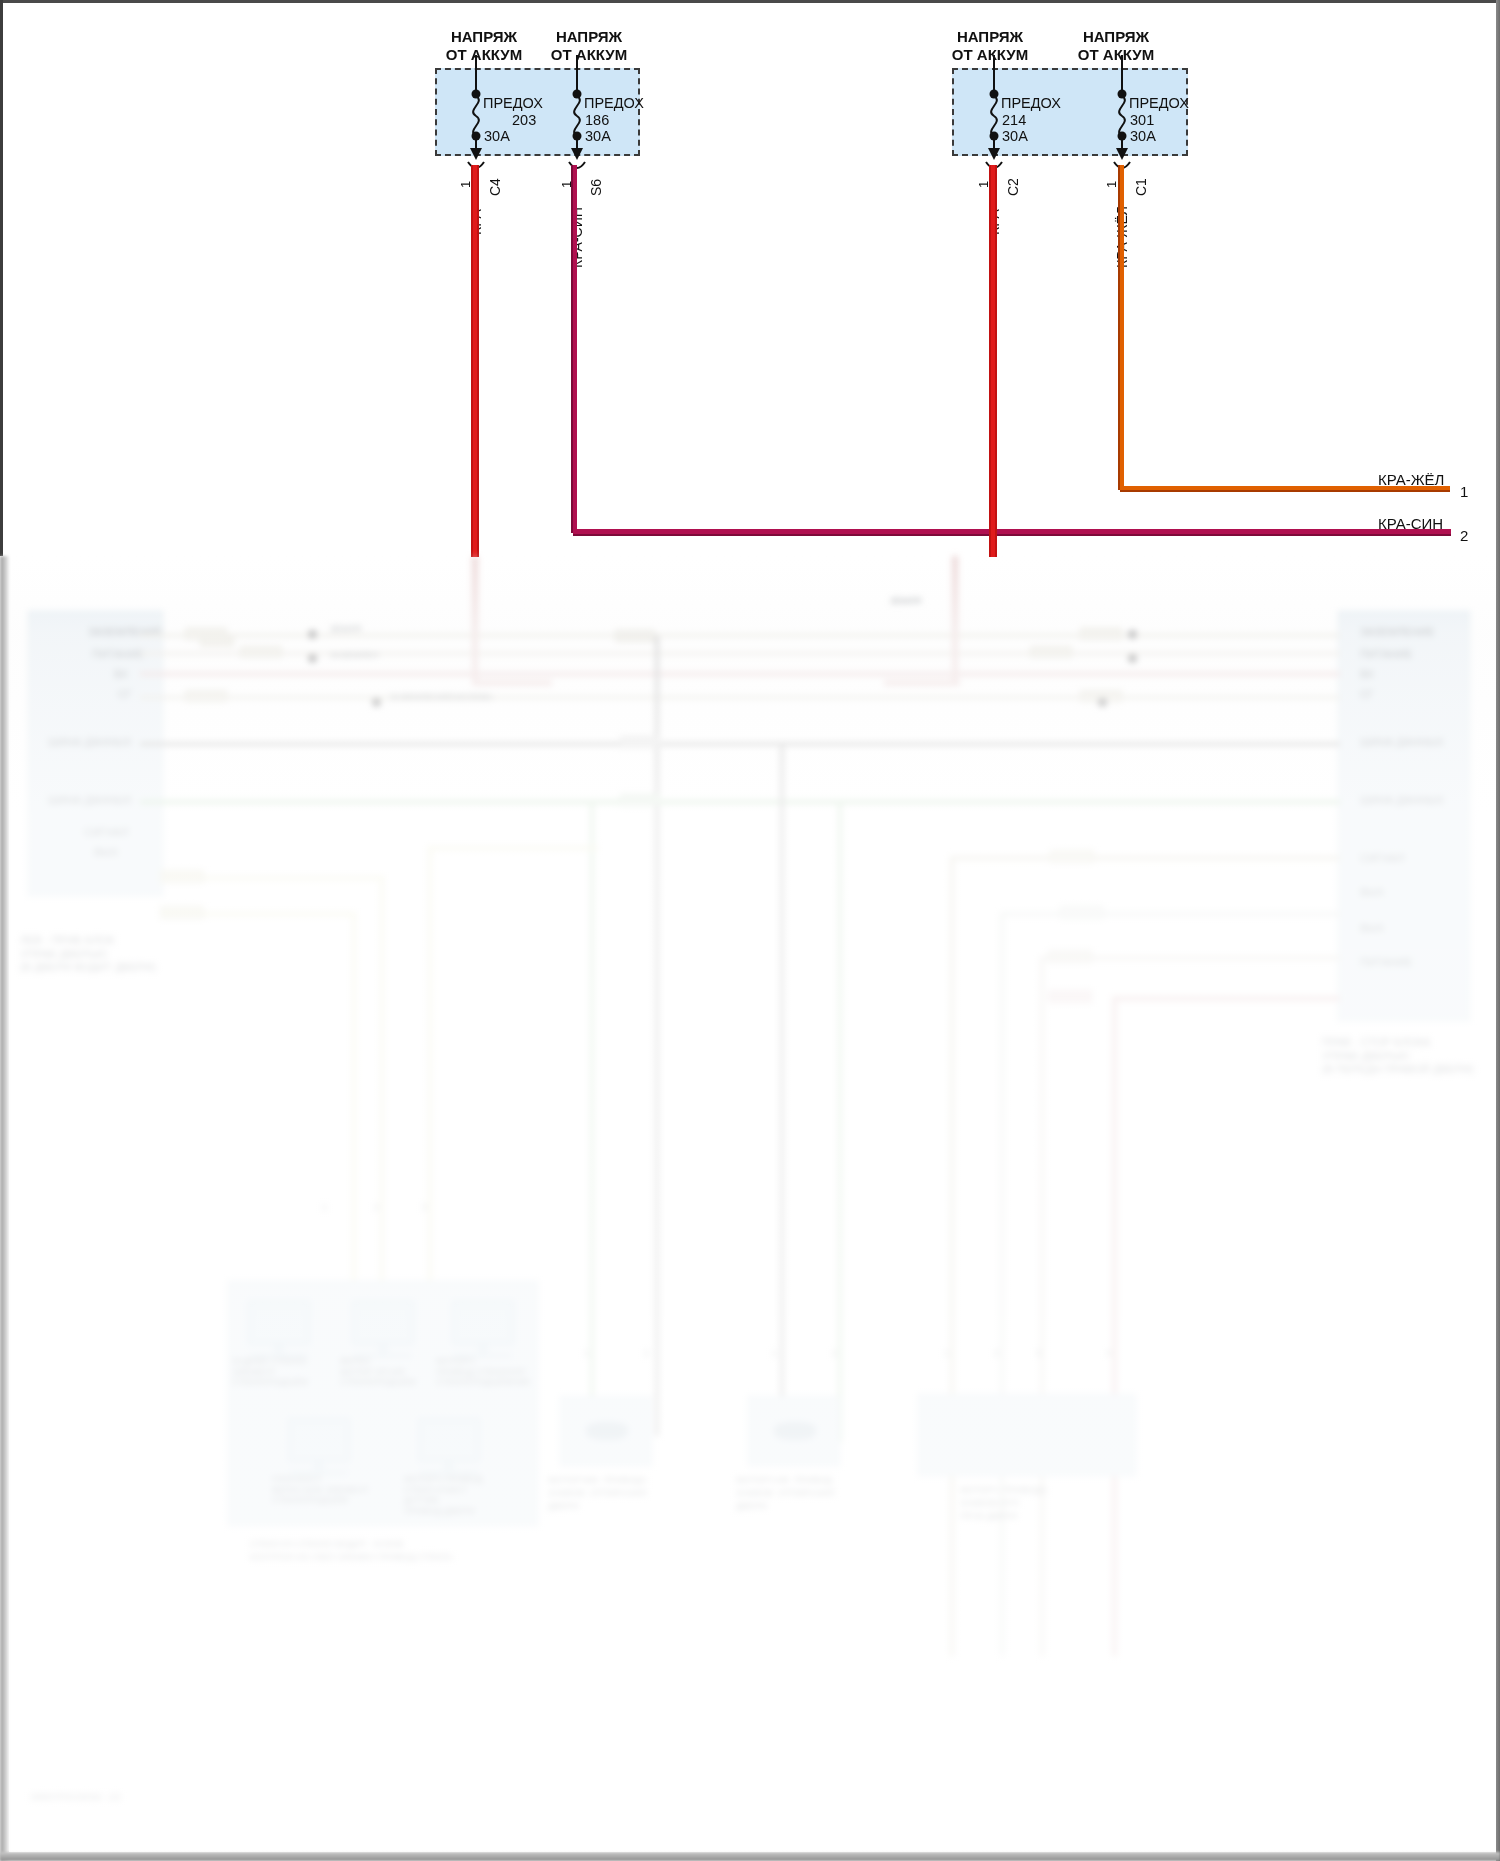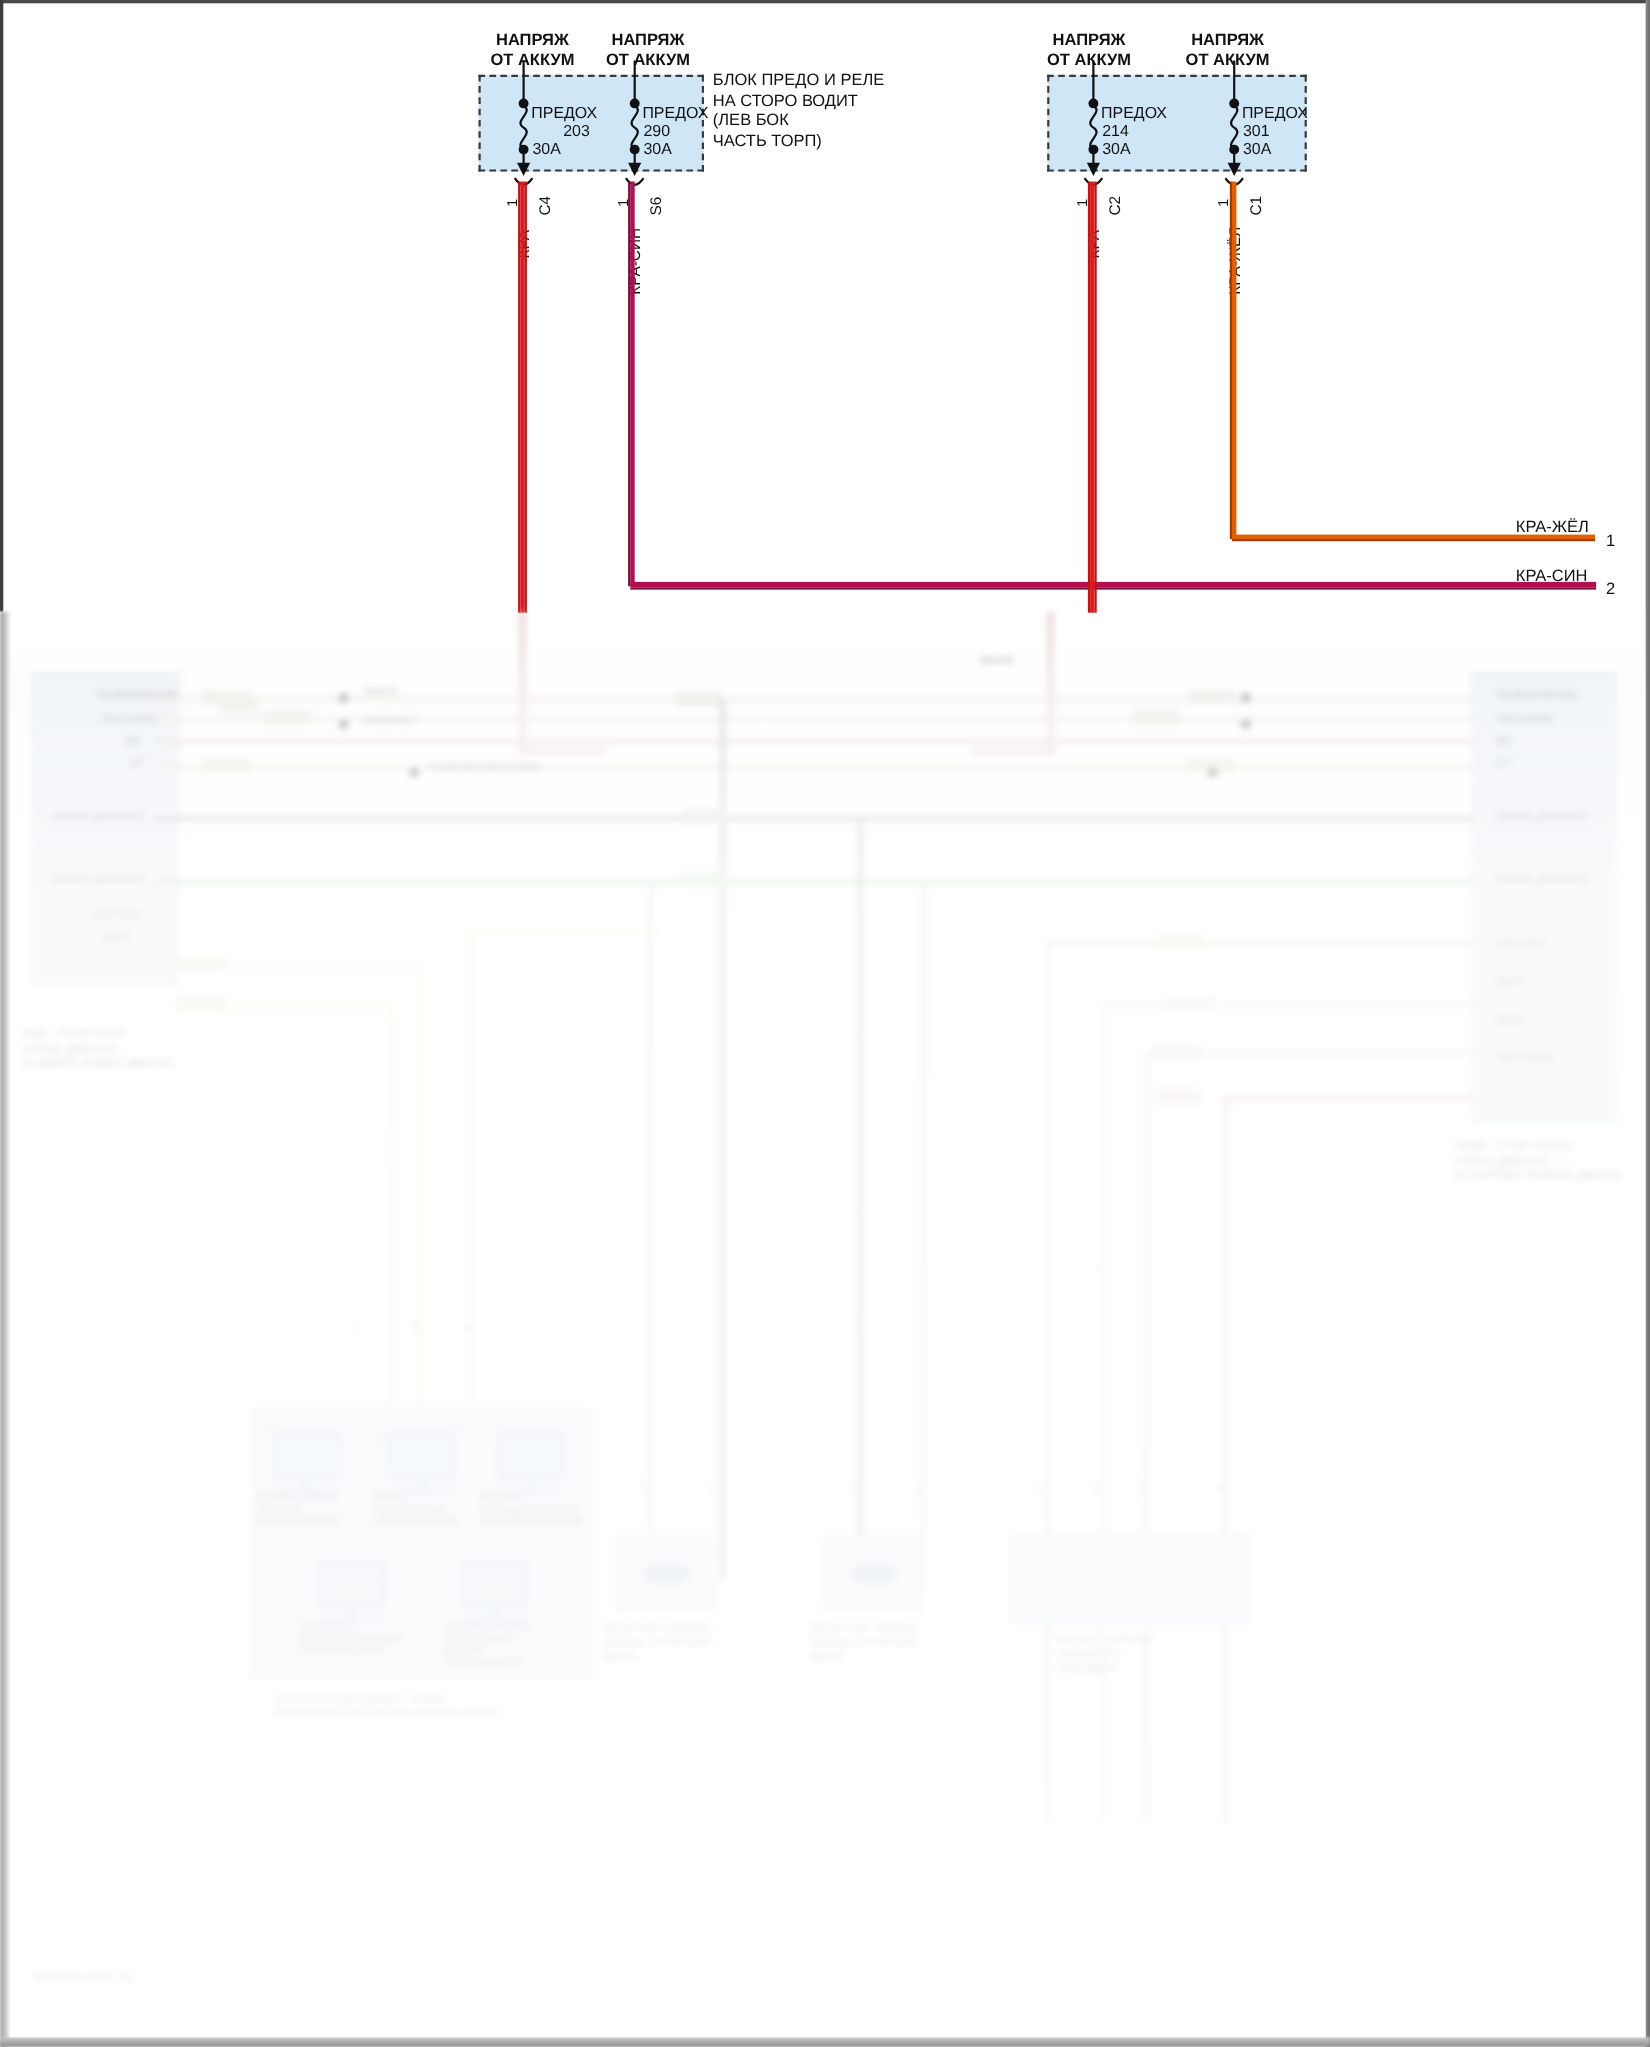--- a/index.html
+++ b/index.html
@@ -323,31 +323,27 @@
 
   <div class="sharp">
 
     <div class="bus-label" style="left:430px; top:28px; width:108px;">НАПРЯЖ
 ОТ АККУМ</div>
     <div class="bus-label" style="left:535px; top:28px; width:108px;">НАПРЯЖ
 ОТ АККУМ</div>
 
     <div class="fuse-block" style="left:435px; top:68px; width:205px; height:88px;"></div>
 
-    <div class="blk-caption" style="left:648px; top:64px;">БЛОК ПРЕДО И РЕЛЕ
-НА СТОРО ВОДИТ
-(ЛЕВ БОК
-ЧАСТЬ ТОРП)</div>
 
     <div class="fuse-text" style="left:483px; top:95px;">ПРЕДОХ</div>
     <div class="fuse-text" style="left:512px; top:112px;">203</div>
     <div class="fuse-text" style="left:484px; top:128px;">30A</div>
 
     <div class="fuse-text" style="left:584px; top:95px;">ПРЕДОХ</div>
-    <div class="fuse-text" style="left:585px; top:112px;">290</div>
+    <div class="fuse-text" style="left:585px; top:112px;">186</div>
     <div class="fuse-text" style="left:585px; top:128px;">30A</div>
 
     <div class="bus-label" style="left:936px; top:28px; width:108px;">НАПРЯЖ
 ОТ АККУМ</div>
     <div class="bus-label" style="left:1062px; top:28px; width:108px;">НАПРЯЖ
 ОТ АККУМ</div>
 
     <div class="fuse-block" style="left:952px; top:68px; width:236px; height:88px;"></div>
 
 

